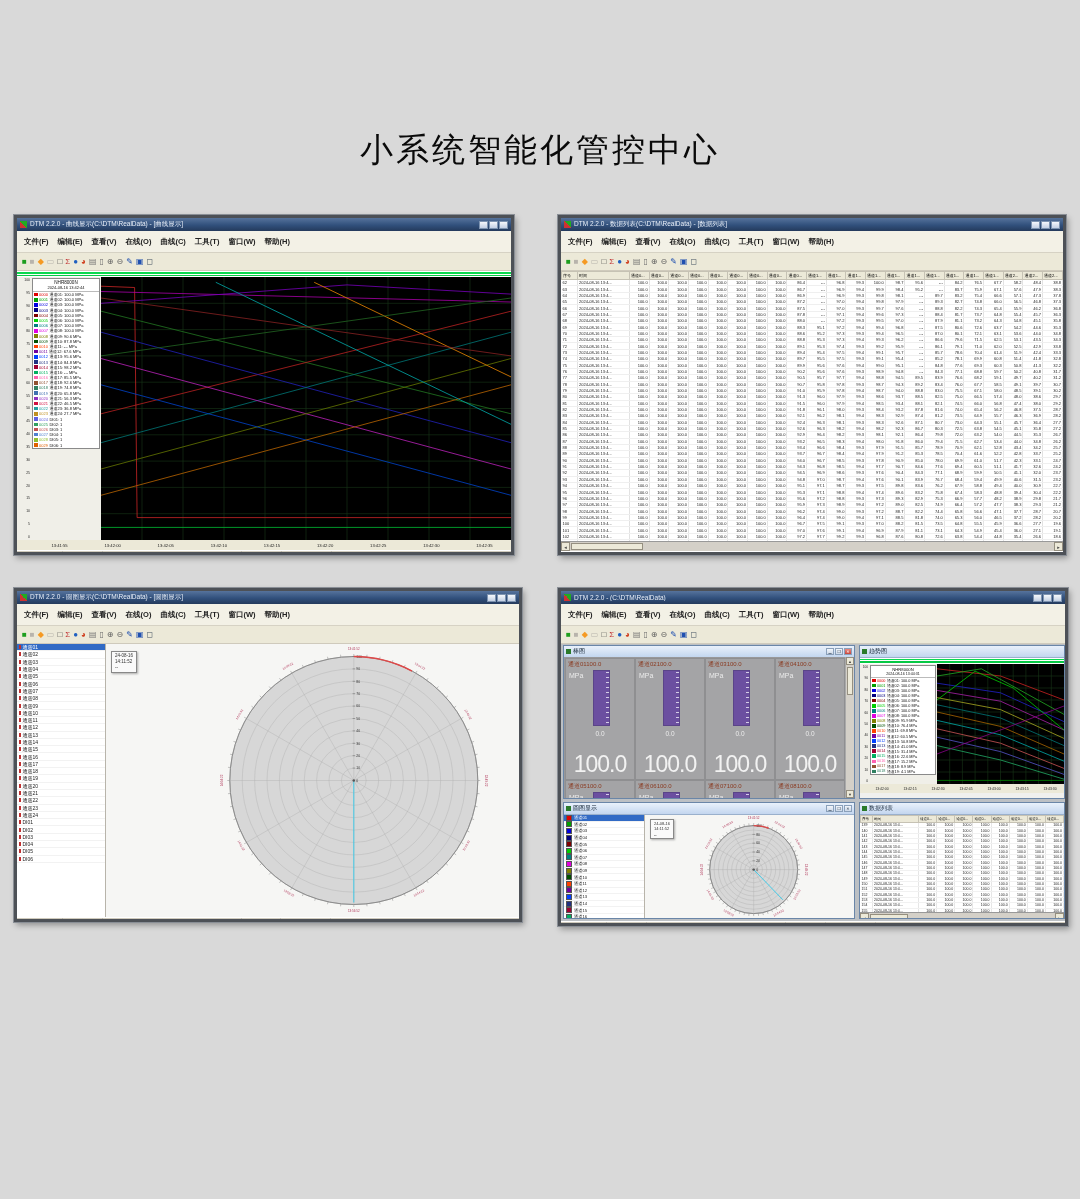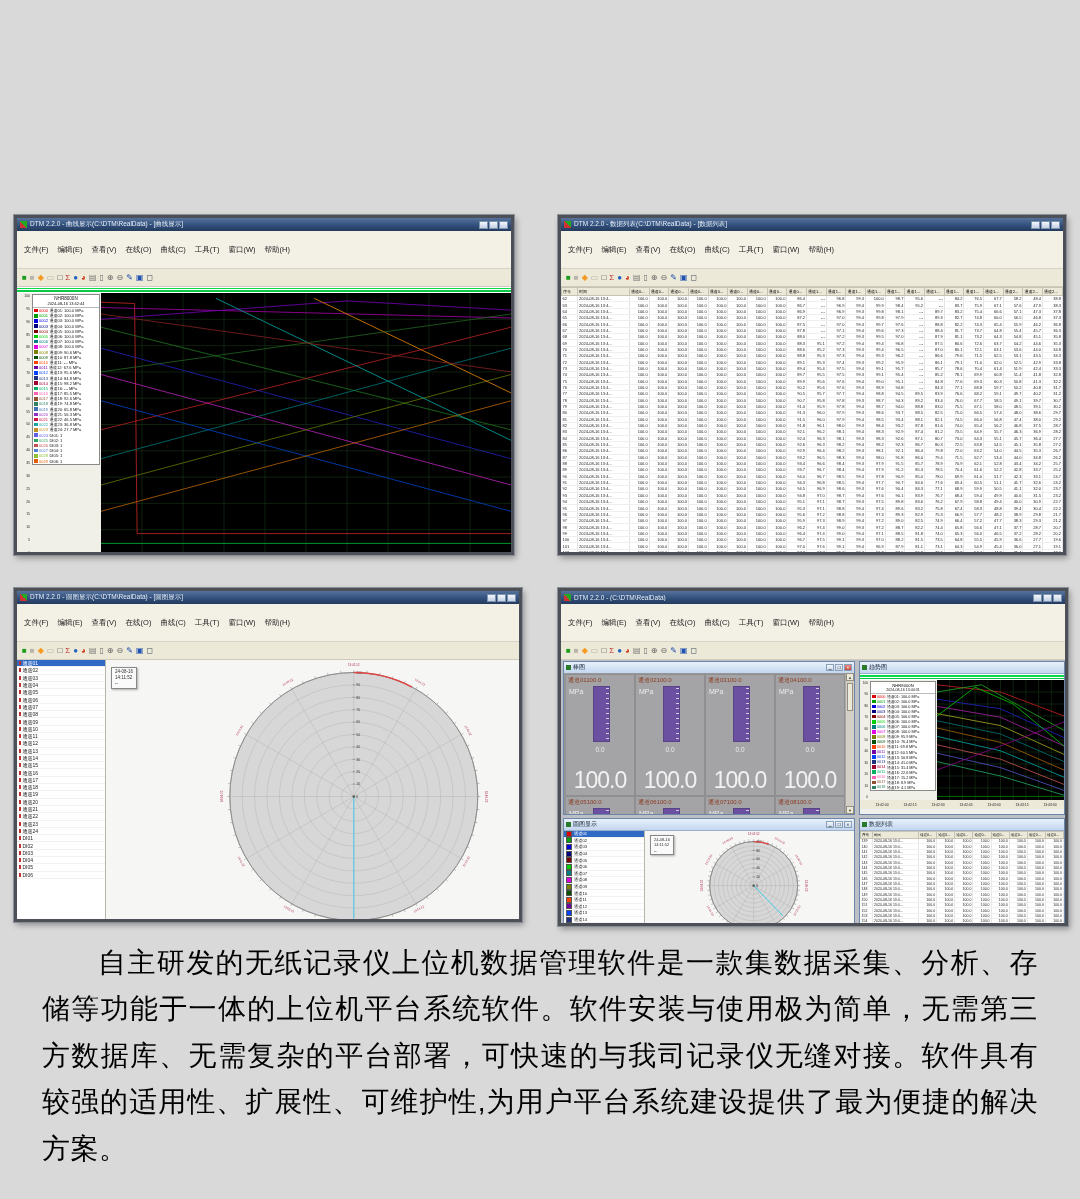--- a/index.html
+++ b/index.html
@@ -9,21 +9,21 @@
   .page-subtitle{position:absolute;top:128px;left:0;width:100%;text-align:center;font-size:33px;font-weight:500;color:#0a0a0a;letter-spacing:3px;margin:0;}
   .desc{position:absolute;top:940px;left:42px;width:996px;font-size:28px;line-height:1.66;color:#000;text-align:justify;text-indent:2em;margin:0;letter-spacing:0.5px;}
 
   
   .shot{position:absolute;background:#ece9d8;border:3px solid #4d5157;box-shadow:0 0 0 1px #8a8f96,2px 3px 6px rgba(0,0,0,.35);box-sizing:border-box;overflow:hidden;}
   .titlebar{height:13px;background:linear-gradient(180deg,#56739c 0%,#31507c 55%,#243a5c 100%);display:flex;align-items:center;padding:0 3px;}
   .tico{width:7px;height:7px;background:linear-gradient(45deg,#c33 50%,#2a2 50%);margin-right:3px;flex:none;}
   .ttext{flex:1;font-size:6.5px;color:#e9eff8;white-space:nowrap;overflow:hidden;}
   .tbtns{display:flex;flex:none;}
   .tbtns i{width:9px;height:8px;background:linear-gradient(#f4f7fb,#c3d0e4);border:1px solid #7d93b0;margin-left:1px;box-sizing:border-box;}
-  .menubar{height:13px;display:flex;align-items:center;gap:9px;padding:12px 7px;background:#f3f1e6;font-size:7.5px;color:#222;border-bottom:1px solid #d6d2c4;}
+  .menubar{height:13px;display:flex;align-items:center;gap:9px;padding:4px 7px;background:#f3f1e6;font-size:7.5px;color:#222;border-bottom:1px solid #d6d2c4;font-weight:bold;}
   .mi{white-space:nowrap;}
   .toolbar{height:17px;display:flex;align-items:center;gap:3px;padding:0 5px;background:#ece9d8;border-bottom:1px solid #cfcabc;}
   .ti{font-size:8px;line-height:1;}
   .gs{height:6px;background:linear-gradient(180deg,#ffffff 0 1px,#0ad94e 1px 2.5px,#ffffff 2.5px 3.5px,#07c945 3.5px 5px,#ffffff 5px);}
   .statusbar{height:12px;background:#ece9d8;border-top:1px solid #fff;box-shadow:inset 0 1px 0 #cfcabc;display:flex;align-items:center;font-size:5.5px;color:#222;overflow:hidden;}
   .seg{border-right:1px solid #b8b4aa;padding:0 4px;height:100%;display:flex;align-items:center;white-space:nowrap;}
 
   
   .curve-body{height:263px;display:flex;background:#f0efe8;}
   .ylabels{width:15px;display:flex;flex-direction:column;justify-content:space-between;align-items:flex-end;font-size:3.4px;color:#222;padding:1px 2px;box-sizing:border-box;flex:none;}
@@ -96,20 +96,21 @@
   .dash-tablewrap{height:97px;background:#fff;overflow:hidden;}
   .dash-tablewrap table{border-collapse:collapse;table-layout:fixed;width:100%;}
   .dash-tablewrap th{font-size:3.5px;font-weight:normal;background:#ece9d8;border:1px solid #c6c2b4;height:6px;padding:0 1px;text-align:left;white-space:nowrap;overflow:hidden;}
   .dash-tablewrap td{font-size:3.5px;color:#222;height:4.35px;line-height:4px;padding:0 1px;border-right:1px solid #e6e6e6;border-bottom:1px solid #f1f1f1;white-space:nowrap;overflow:hidden;text-align:right;}
   .dash-tablewrap td.tl{text-align:left;}
 </style>
 </head>
 <body>
 
 <div class="page">
+  <h2 class="page-subtitle">小系统智能化管控中心</h2>
 
   <div class="shot" style="left:14px;top:215px;width:500px;height:340px;">
     <div class="titlebar">
       <span class="tico"></span>
       <span class="ttext">DTM 2.2.0 - 曲线显示(C:\DTM\RealData) - [曲线显示]</span>
       <span class="tbtns">
           <i></i>
           <i></i>
           <i></i>
         </span>
@@ -2618,14 +2619,13 @@
     </div>
     <div class="statusbar">
         <span class="seg">设备：recorder</span>
         <span class="seg">通道数：136</span>
         <span class="seg">记录时间：24-08-16 13:41:52 ==&gt; 24-08-16 13:44:31</span>
         <span class="seg">记录间隔：1</span>
         <span class="seg">总时间0H2M38S</span>
       </div>
   </div>
 
-  <p class="desc">自主研发的无纸记录仪上位机数据管理软件是一款集数据采集、分析、存储等功能于一体的上位机平台系统软件。软件安装与使用极为简单，无需第三方数据库、无需复杂的平台部署，可快速的与我司记录仪无缝对接。软件具有较强的适用性、扩展性、可维护性,为用户平台系统建设提供了最为便捷的解决方案。</p>
 </div>
 
 </body></html>

